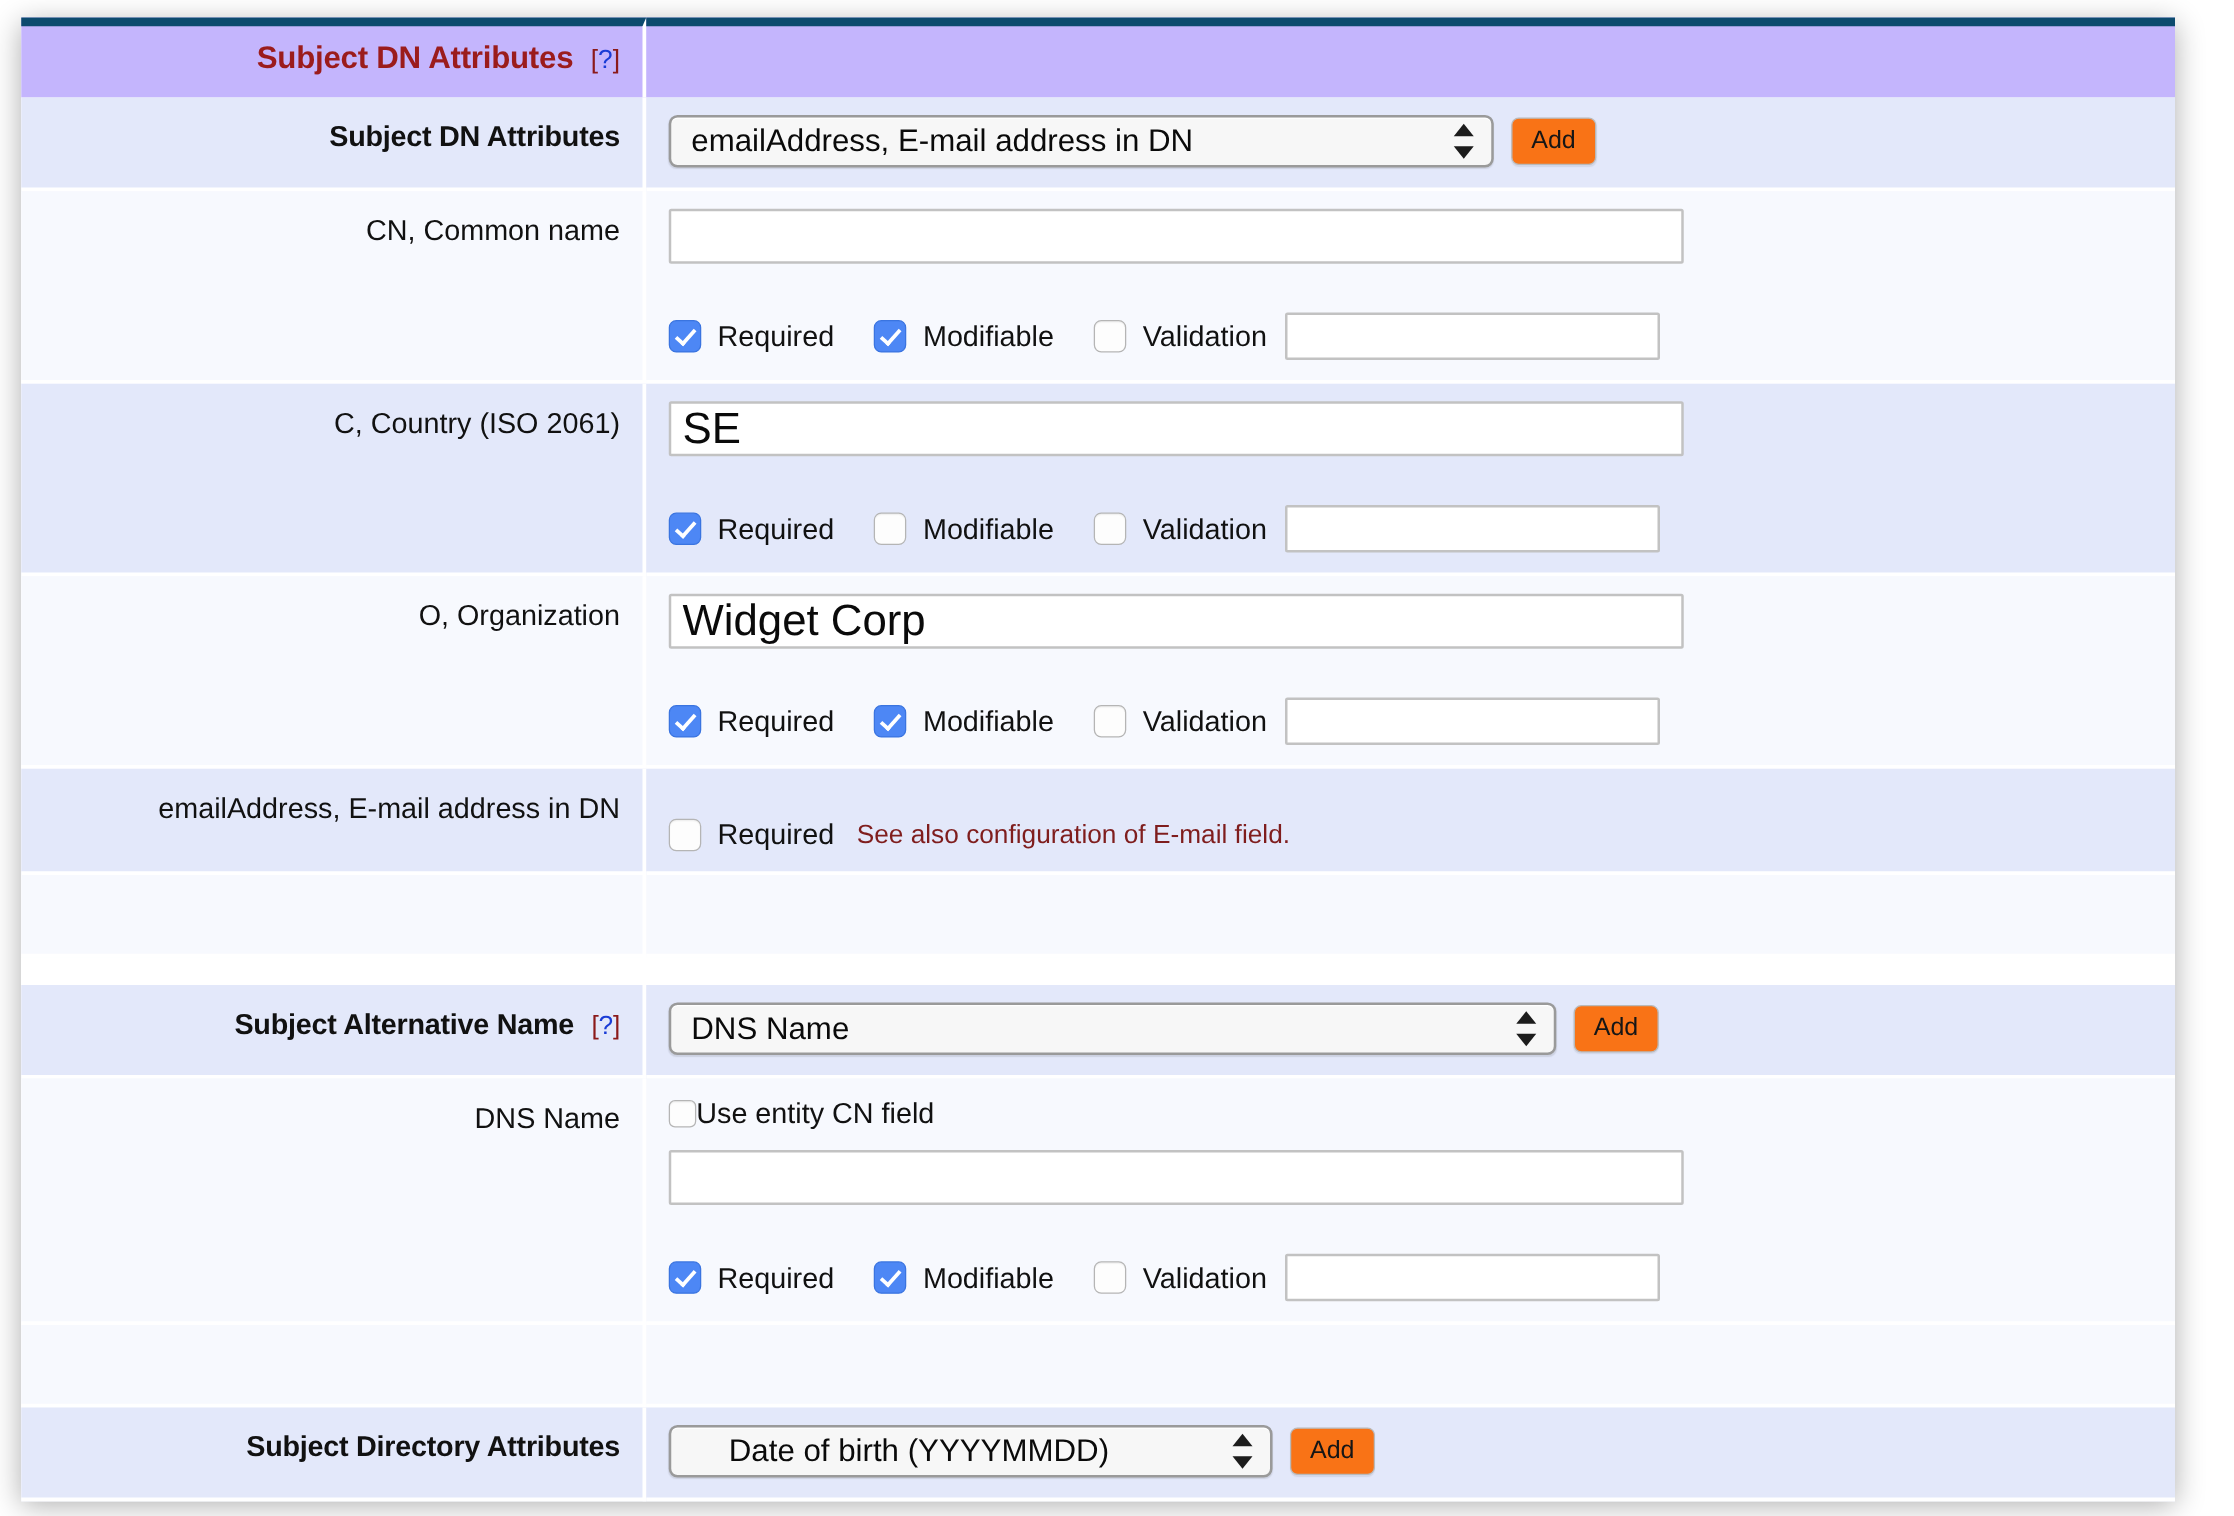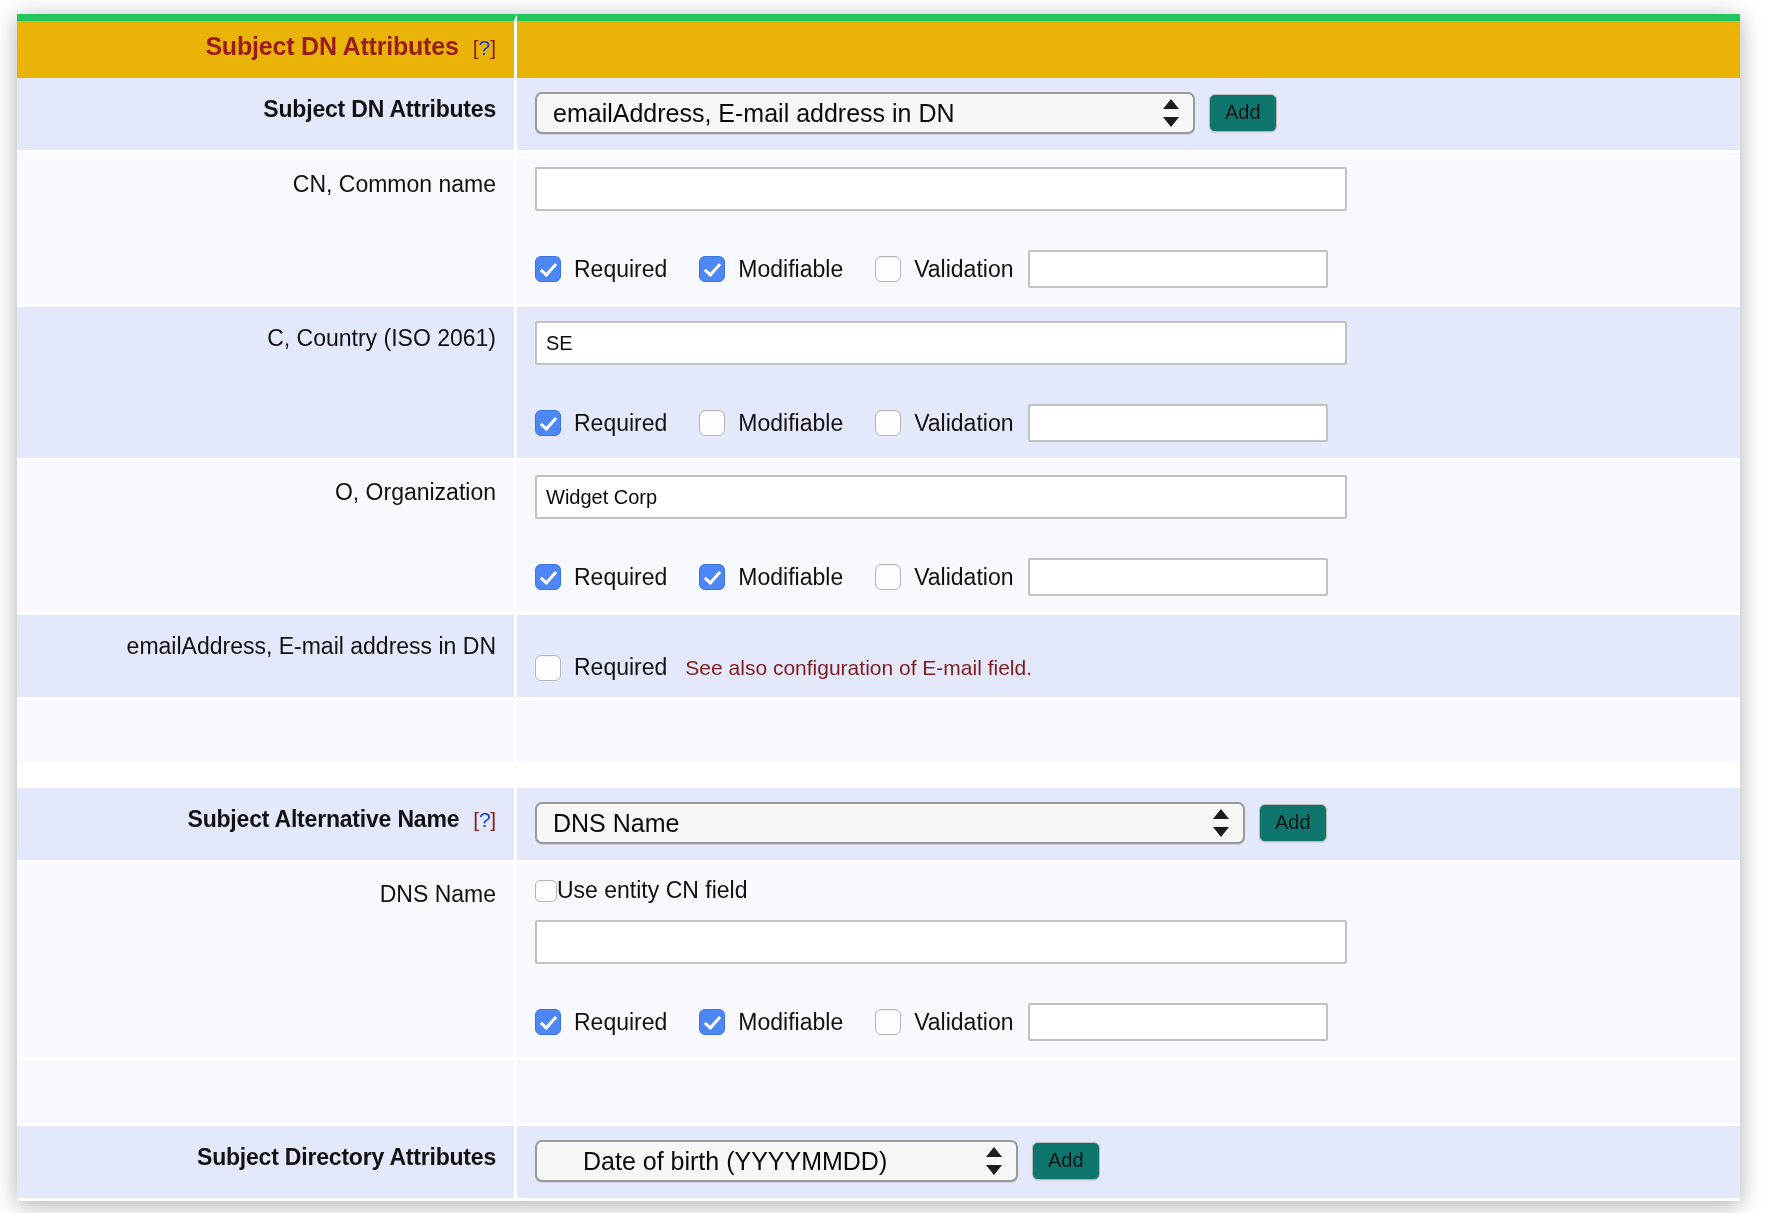--- a/index.html
+++ b/index.html
@@ -35,22 +35,22 @@
   col.fieldcol { width: auto; }
 
   td {
     padding: 0;
     vertical-align: top;
     background: #ffffff;
   }
 
   
   tr.section-header > td {
-    background: #eab308;
-    border-top: 7px solid #22c55e;
+    background: #c4b5fd;
+    border-top: 7px solid #0c4a6e;
     padding: 11px 12px 17px 0;
   }
   tr.section-header > td.label {
     text-align: right;
     padding-right: 18px;
     border-right: 3px solid #ffffff;
   }
   .section-title {
     color: #9b1c1c;
     font-weight: bold;
@@ -136,41 +136,41 @@
     border-bottom: 10px solid #1c1c1c;
   }
   .mac-select .arrows i.down {
     bottom: 0;
     border-top: 10px solid #1c1c1c;
   }
 
   .add-btn {
     display: inline-block;
     margin-left: 14px;
-    background: #0f766e;
+    background: #f97316;
     border: 1px solid #b9b9b9;
     border-radius: 6px;
     box-shadow: 0 1px 1px rgba(0,0,0,0.08);
     padding: 6px 15px 7px 15px;
     font-size: 20px;
     color: #161616;
     vertical-align: middle;
     cursor: default;
     font-family: "Liberation Sans", sans-serif;
   }
 
   
   .text-input {
     display: block;
     box-sizing: border-box;
     height: 44px;
     background: #ffffff;
     border: 2px solid #c2c2c2;
     border-radius: 2px;
-    font-size: 20px;
+    font-size: 35px;
     color: #0a0a0a;
     padding: 0 9px;
     line-height: 40px;
     font-family: "Liberation Sans", sans-serif;
     outline: none;
   }
   .text-input.wide { width: 812px; }
   .text-input.validation {
     width: 300px;
     height: 38px;

